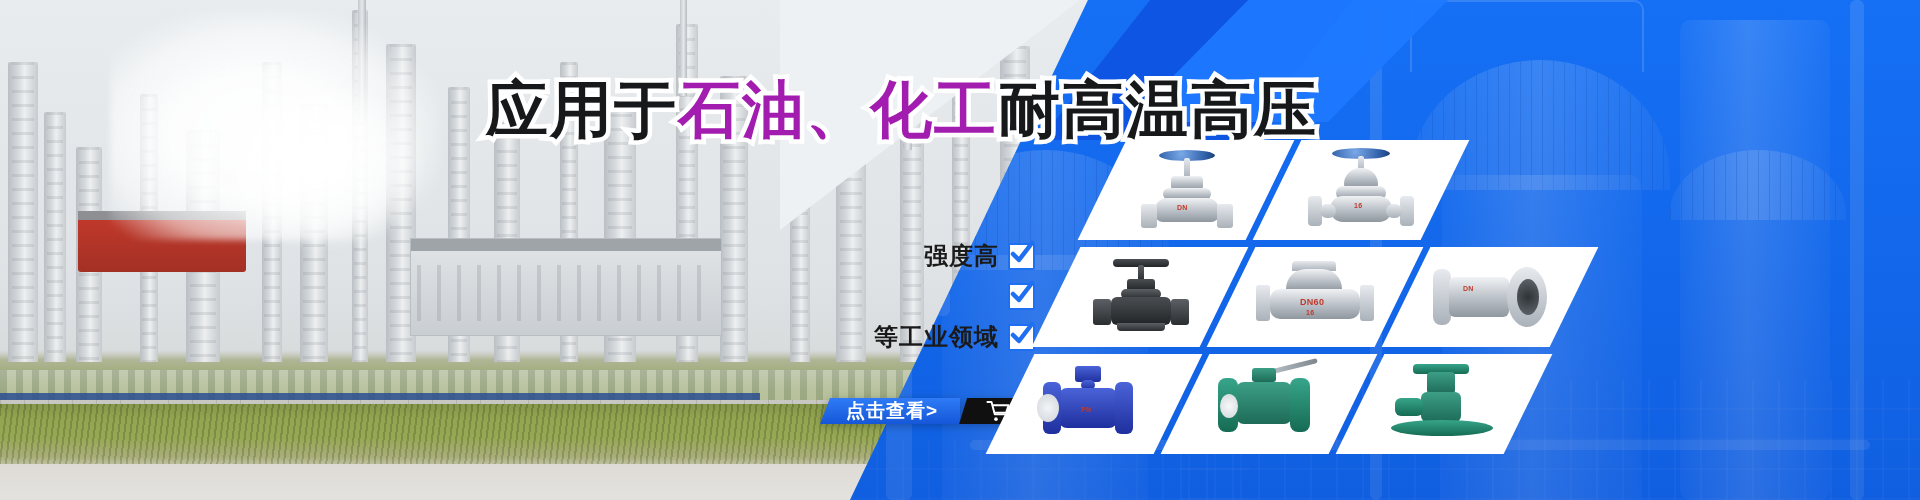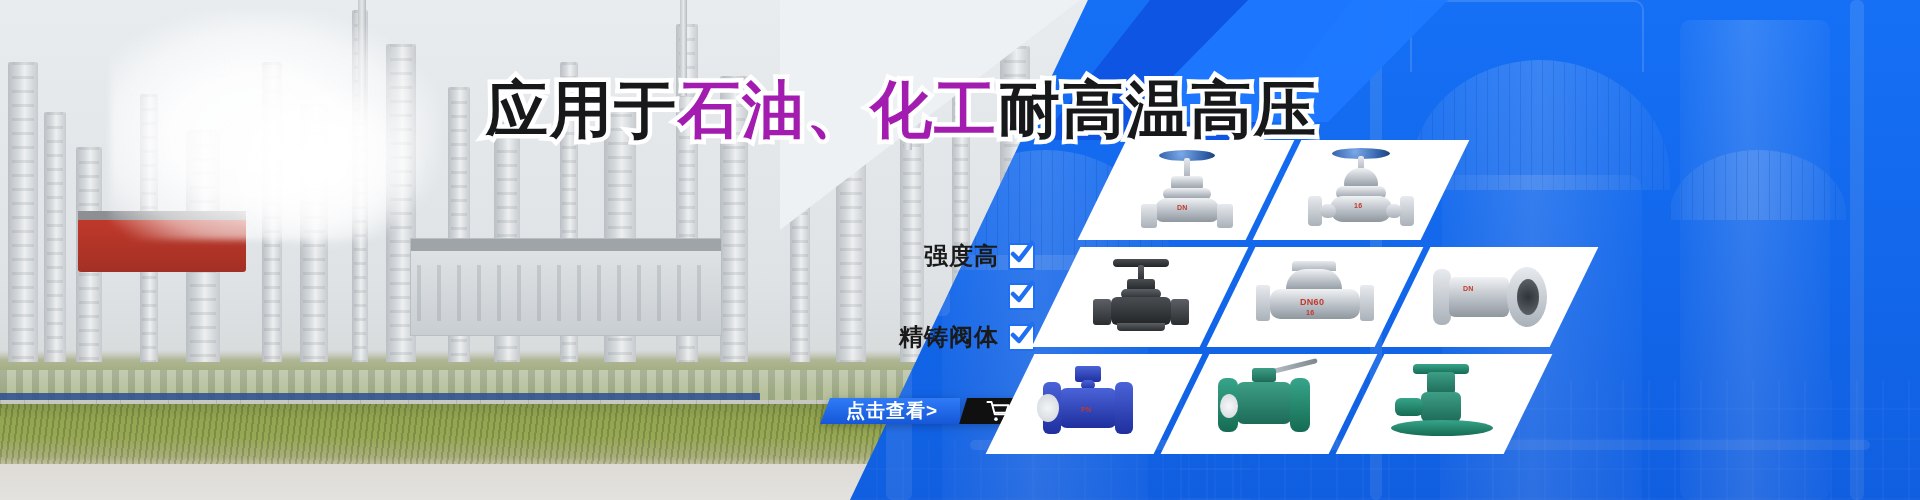--- a/index.html
+++ b/index.html
@@ -278,21 +278,21 @@
         </span>
       </div>
       <div class="feat">
         <span class="cbox">
           <svg viewBox="0 0 30 30">
               <path d="M6 16 L12 22 L25 5" fill="none" stroke="#1f6ff2" stroke-width="4.5" stroke-linecap="round" stroke-linejoin="round"></path>
             </svg>
         </span>
       </div>
       <div class="feat">
-        <span class="feat-label">精铸阀体</span>
+        <span class="feat-label">等工业领域</span>
         <span class="cbox">
           <svg viewBox="0 0 30 30">
               <path d="M6 16 L12 22 L25 5" fill="none" stroke="#1f6ff2" stroke-width="4.5" stroke-linecap="round" stroke-linejoin="round"></path>
             </svg>
         </span>
       </div>
     </div>
 
     <div class="cta">
       <div class="cta-main">点击查看&gt;</div>

